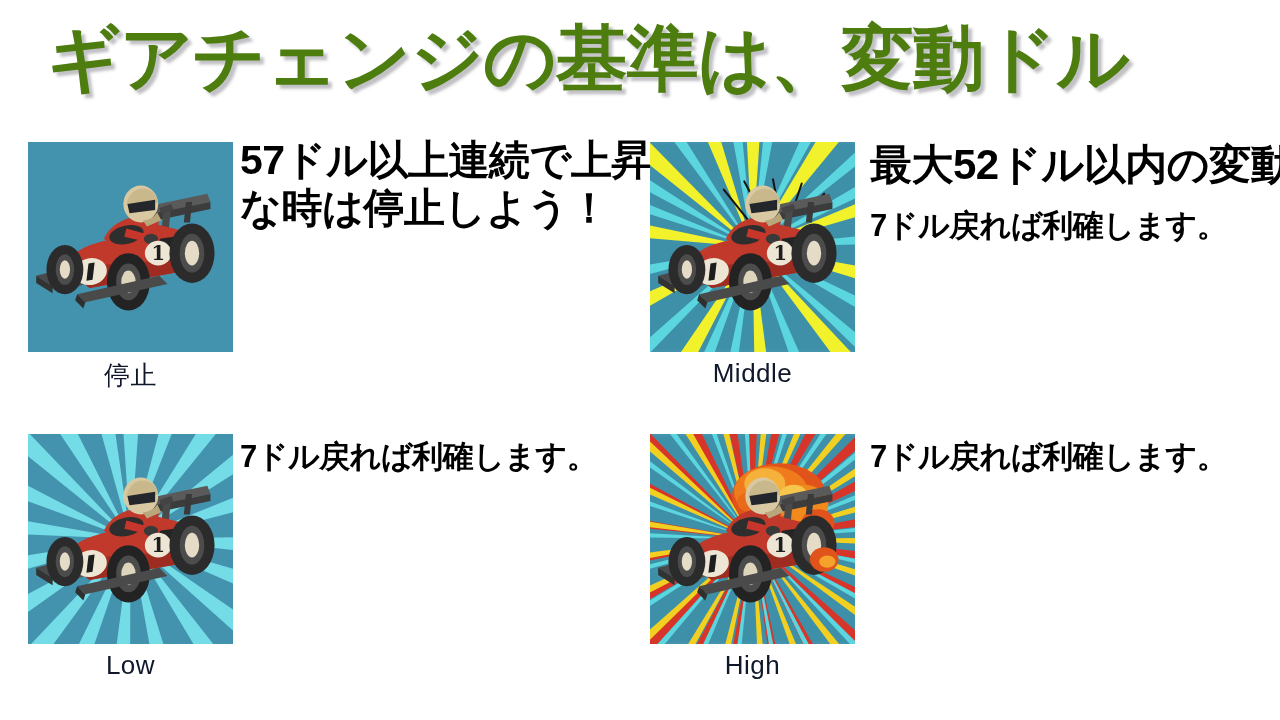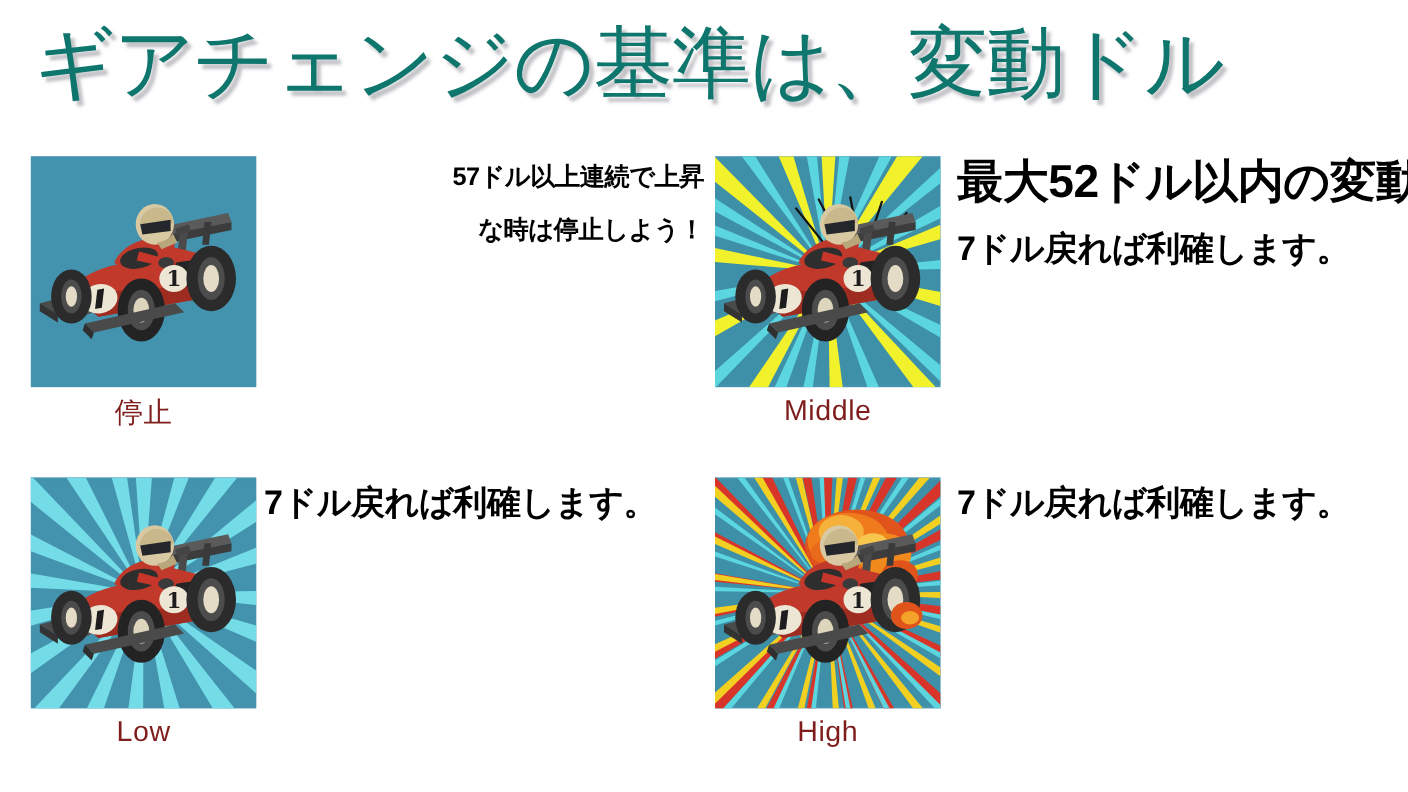--- a/index.html
+++ b/index.html
@@ -9,25 +9,25 @@
     background:#ffffff;
     font-family:"Liberation Sans","DejaVu Sans",sans-serif;
     overflow:hidden;
     position:relative;
   }
   .slide{position:relative;width:1280px;height:720px;}
 
   
   .title{
     position:absolute;
-    left:31px; top:8px;
+    left:47px; top:8px;
     width:1220px; height:100px;
     font-size:72px;
-    font-weight:normal;
-    color:#0f766e;
+    font-weight:bold;
+    color:#4d7c0f;
     letter-spacing:-1px;
     line-height:100px;
     white-space:nowrap;
     text-shadow:4px 4px 3px rgba(140,140,150,0.55);
   }
 
   
   .cell{position:absolute;}
   .q1{left:0px;   top:130px;}
   .q2{left:622px; top:130px;}
@@ -40,28 +40,28 @@
     position:relative;overflow:hidden;
     background:#4392AE;
   }
   .pic svg{display:block;width:100%;height:100%;}
   .caption{
     position:absolute;
     left:0px; top:228px;
     width:261px;
     text-align:center;
     font-size:26px;
-    color:#7f1d1d;
+    color:#0f172a;
     font-weight:normal;
     letter-spacing:0.5px;
   }
 
   
   .textblock{position:absolute;color:#000000;font-weight:bold;}
-  .tb-center{left:240px;top:6px;width:400px;text-align:right;font-size:23px;line-height:48px;letter-spacing:-0.5px;}
+  .tb-center{left:240px;top:6px;width:400px;text-align:left;font-size:41px;line-height:48px;letter-spacing:-0.5px;}
   .tb-left{left:240px;top:4px;width:410px;text-align:left;font-size:31px;line-height:61px;letter-spacing:-0.5px;}
   .tb-left .line1{font-size:42px;}
   .q2 .textblock{left:248px;}
   .q4 .textblock{left:248px;}
   .tline{white-space:nowrap;}
 </style>
 </head>
 <body>
 
 <div class="slide">

